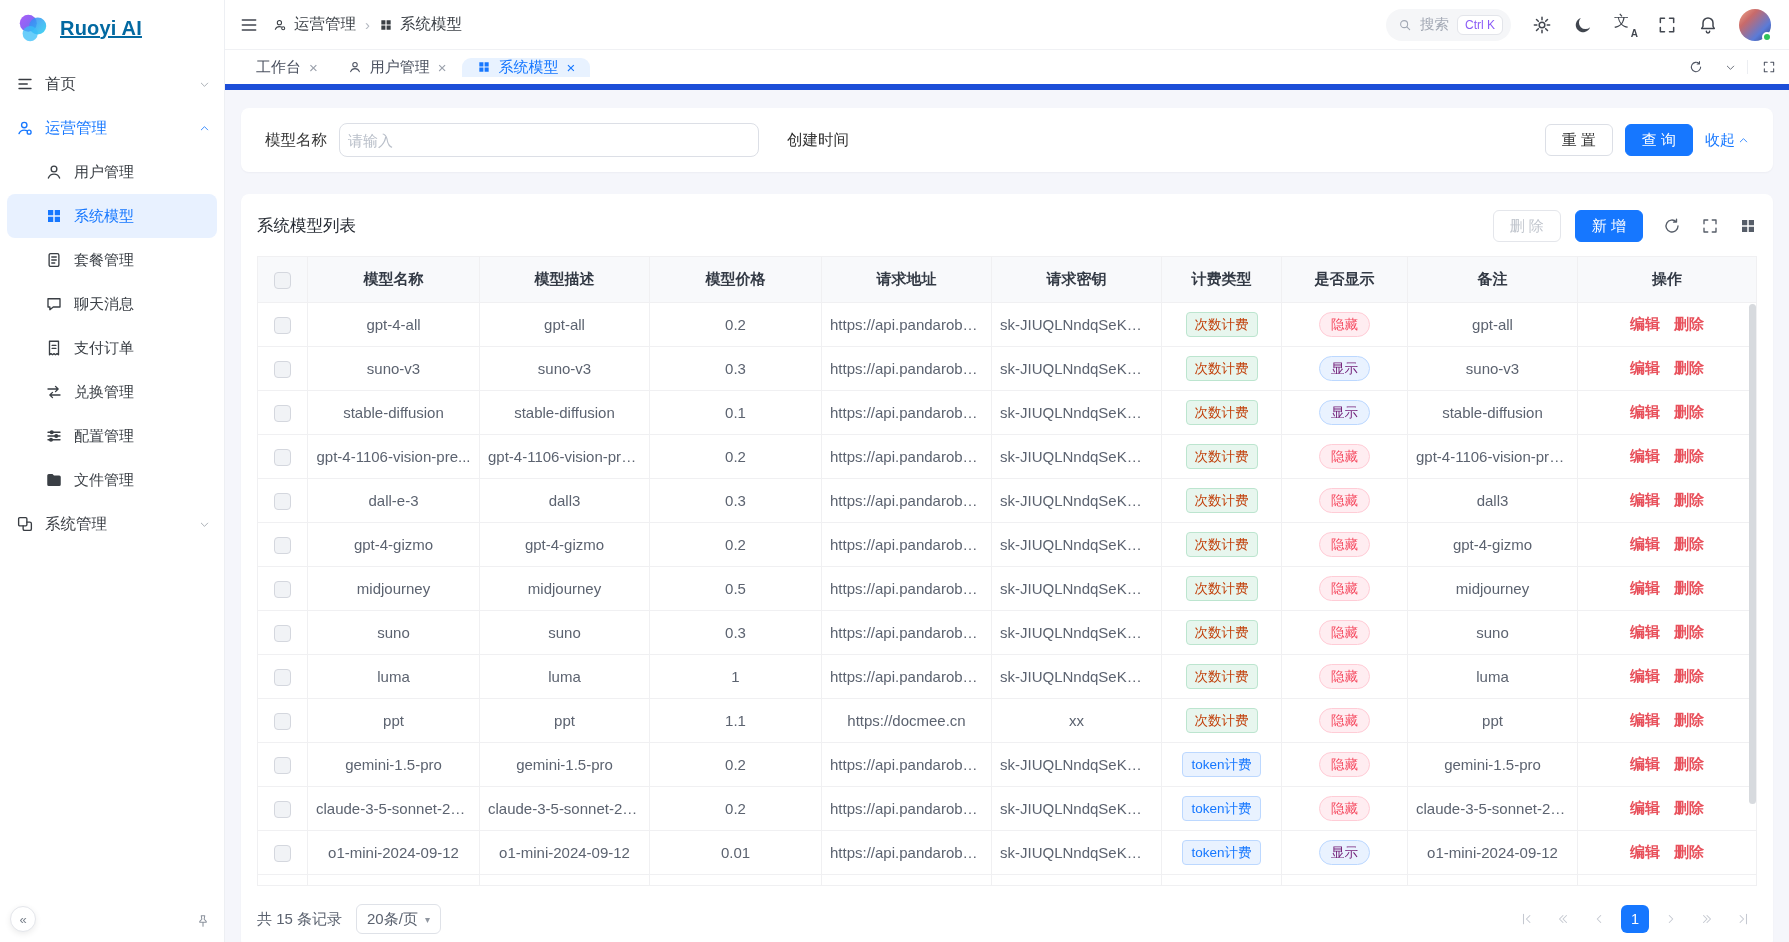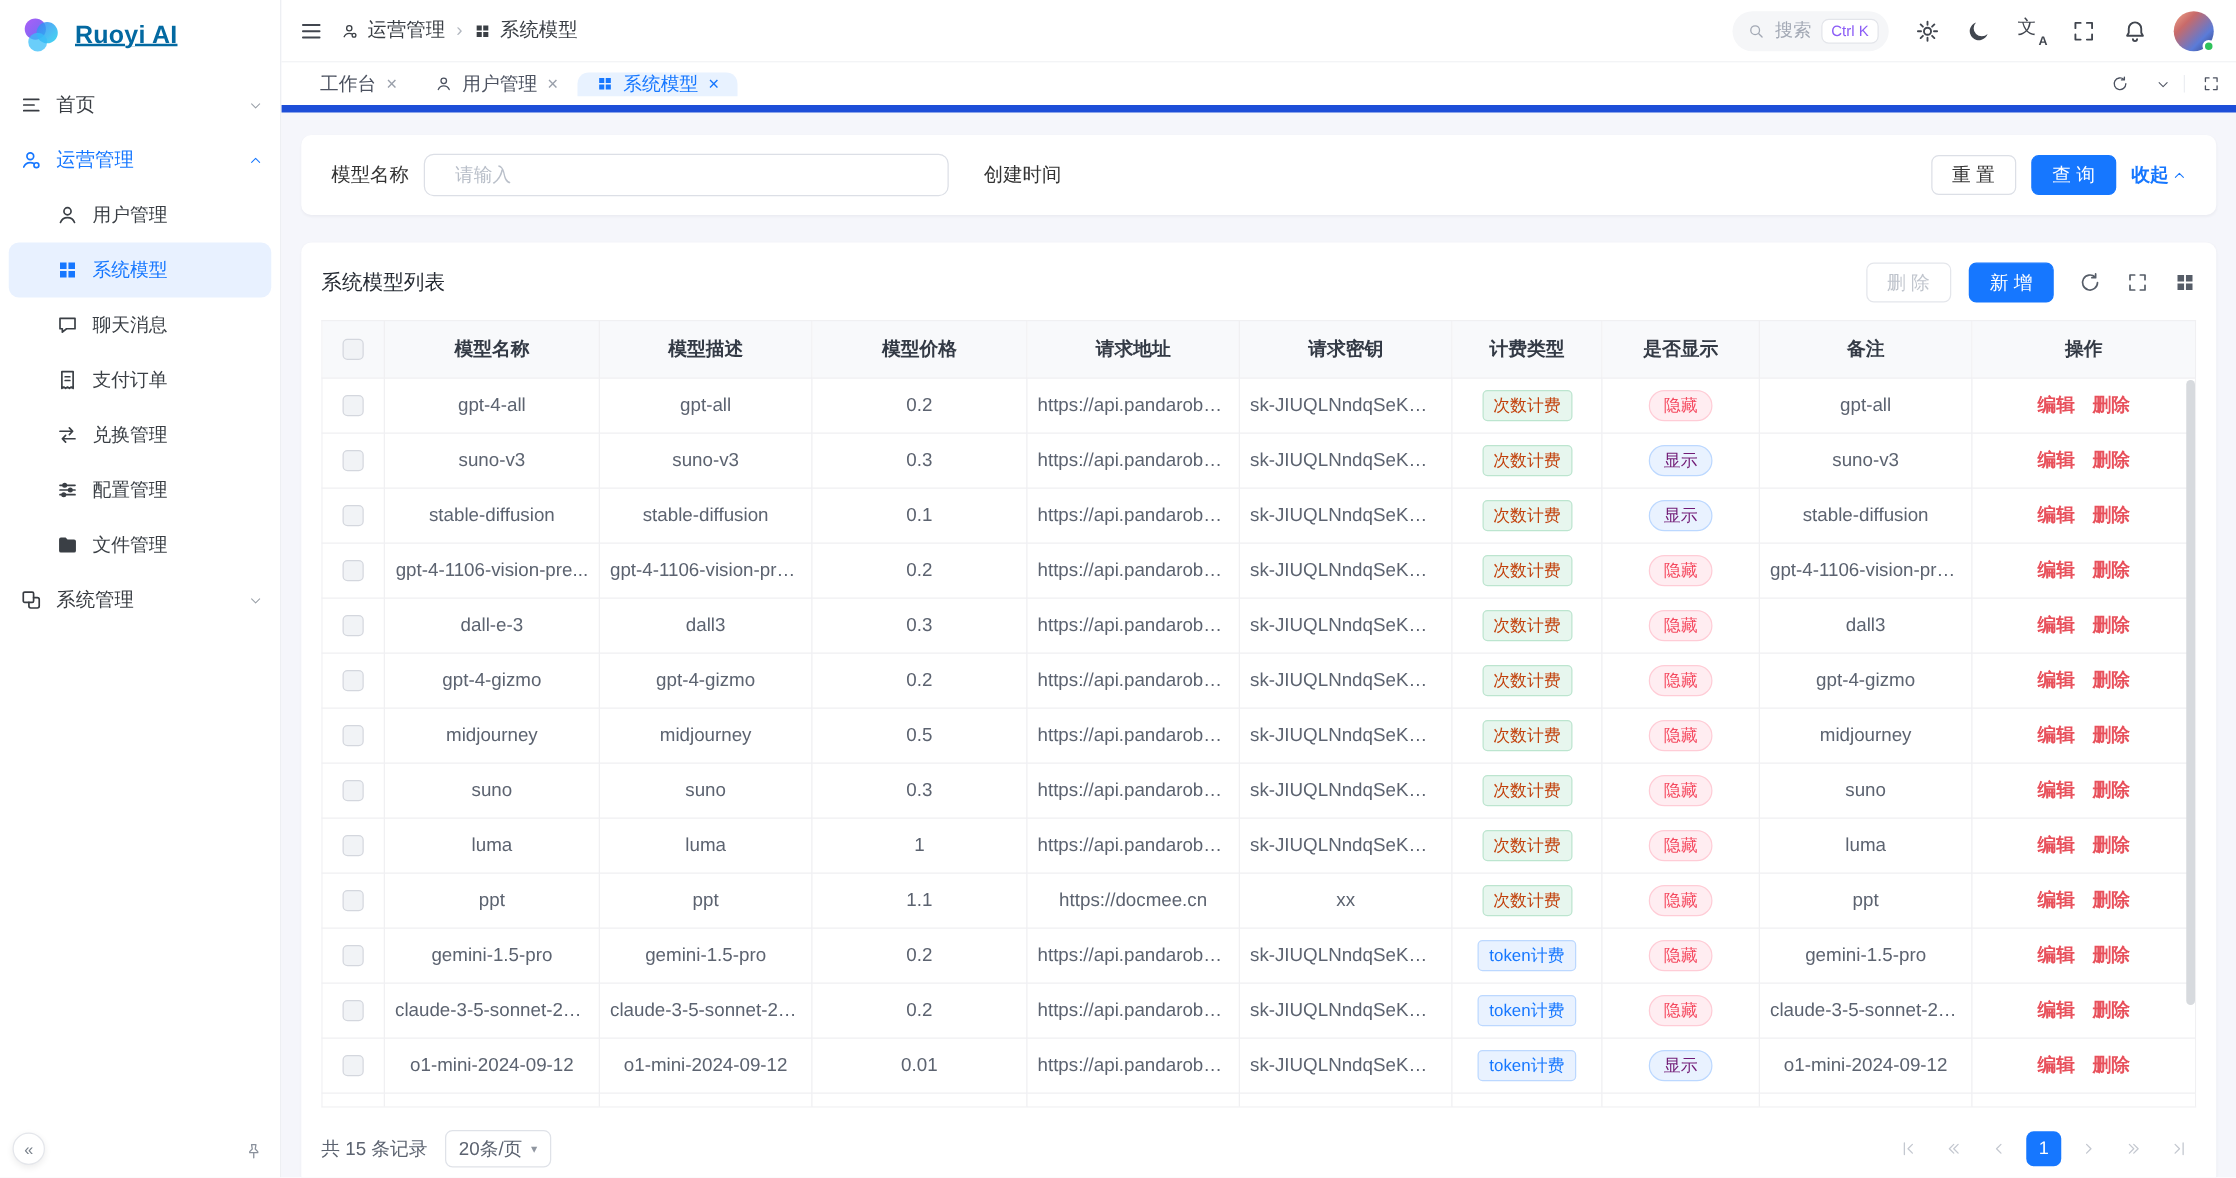--- a/index.html
+++ b/index.html
@@ -58,32 +58,32 @@
   .tab-actions { margin-left:auto; display:flex; align-items:center; }
   .tab-act { width:34px; height:100%; display:flex; align-items:center; justify-content:center; color:#4c5260; cursor:pointer; }
   .tab-act.bordered { border-left:1px solid #eceef2; width:42px; }
 
   
   .content { flex:1; padding:18px 16px 0 16px; overflow:hidden; }
   .card { background:#fff; border-radius:8px; box-shadow:0 1px 2px rgba(16,24,40,.04); }
 
   .filter-card { height:64px; display:flex; align-items:center; padding:0 24px; }
   .f-label { font-size:15.5px; color:#333; margin-right:12px; white-space:nowrap; }
-  .f-input { width:420px; height:34px; border:1px solid #dcdfe6; border-radius:8px; padding:0 24px; font-size:15px; color:#333; outline:none; font-family:inherit; }
+  .f-input { width:420px; height:34px; border:1px solid #dcdfe6; border-radius:8px; padding:0 8px; font-size:15px; color:#333; outline:none; font-family:inherit; }
   .f-input::placeholder { color:#b9bfc9; }
   .f-gap { width:28px; flex:none; }
   .date-range { width:414px; height:34px; border:1px solid #dcdfe6; border-radius:8px; display:flex; align-items:center; padding:0 12px; color:#b9bfc9; font-size:15px; cursor:pointer; }
   .date-range .ph { flex:1; }
   .date-range .arrow { color:#c7ccd4; margin:0 8px; }
   .date-range .cal { color:#b9bfc9; margin-left:8px; display:flex; }
   .filter-actions { margin-left:auto; display:flex; align-items:center; gap:12px; }
   .btn { height:32px; padding:0 16px; border-radius:6px; border:1px solid #dcdfe6; background:#fff; color:#333; font-size:15px; font-family:inherit; cursor:pointer; display:inline-flex; align-items:center; justify-content:center; white-space:nowrap; }
   .btn.primary { background:#1677ff; border-color:#1677ff; color:#fff; }
   .btn.disabled { color:#c0c5cd; border-color:#e4e6eb; cursor:not-allowed; }
-  .link-collapse { color:#1677ff; font-size:15px; font-weight:700; display:flex; align-items:center; gap:3px; cursor:pointer; white-space:nowrap; }
+  .link-collapse { color:#1677ff; font-size:15px; font-weight:400; display:flex; align-items:center; gap:3px; cursor:pointer; white-space:nowrap; }
 
   .table-card { margin-top:22px; padding:14px 16px 12px 16px; }
   .table-toolbar { height:36px; display:flex; align-items:center; margin-bottom:12px; }
   .table-title { font-size:16.5px; font-weight:500; color:#262b33; }
   .toolbar-actions { margin-left:auto; display:flex; align-items:center; gap:14px;justify-content:space-between; }
   .tool-icon { color:#565d68; display:flex; cursor:pointer; margin-left:6px; }
 
   .table-wrap { position:relative; height:630px; overflow:hidden; border-bottom:1px solid #f0f0f2; }
   table { width:100%; border-collapse:collapse; table-layout:fixed; }
   th, td { border:1px solid #f0f0f2; text-align:center; white-space:nowrap; overflow:hidden; text-overflow:ellipsis; }
@@ -160,20 +160,27 @@
               <circle cx="12" cy="8" r="3.8"></circle>
               <path d="M4.5 20c1.4-3.6 4.4-5.2 7.5-5.2s6.1 1.6 7.5 5.2"></path>
             </svg>
           <span>用户管理</span>
         </div>
         <div class="submenu-item active">
           <svg class="i fill" viewBox="0 0 24 24">
               <path d="M4 4h7v7H4zM13 4h7v7h-7zM4 13h7v7H4zM13 13h7v7h-7z"></path>
             </svg>
           <span>系统模型</span>
+        </div>
+        <div class="submenu-item">
+          <svg class="i" viewBox="0 0 24 24">
+              <rect x="5.5" y="3.5" width="13" height="17" rx="2"></rect>
+              <path d="M9 8h6M9 12h6M9 16h4"></path>
+            </svg>
+          <span>套餐管理</span>
         </div>
         <div class="submenu-item">
           <svg class="i" viewBox="0 0 24 24">
               <path d="M4 5h16v11h-9l-4.5 3.6V16H4z"></path>
             </svg>
           <span>聊天消息</span>
         </div>
         <div class="submenu-item">
           <svg class="i" viewBox="0 0 24 24">
               <path d="M6 3h12v18l-2-1.5L14 21l-2-1.5L10 21l-2-1.5L6 21z"></path>

